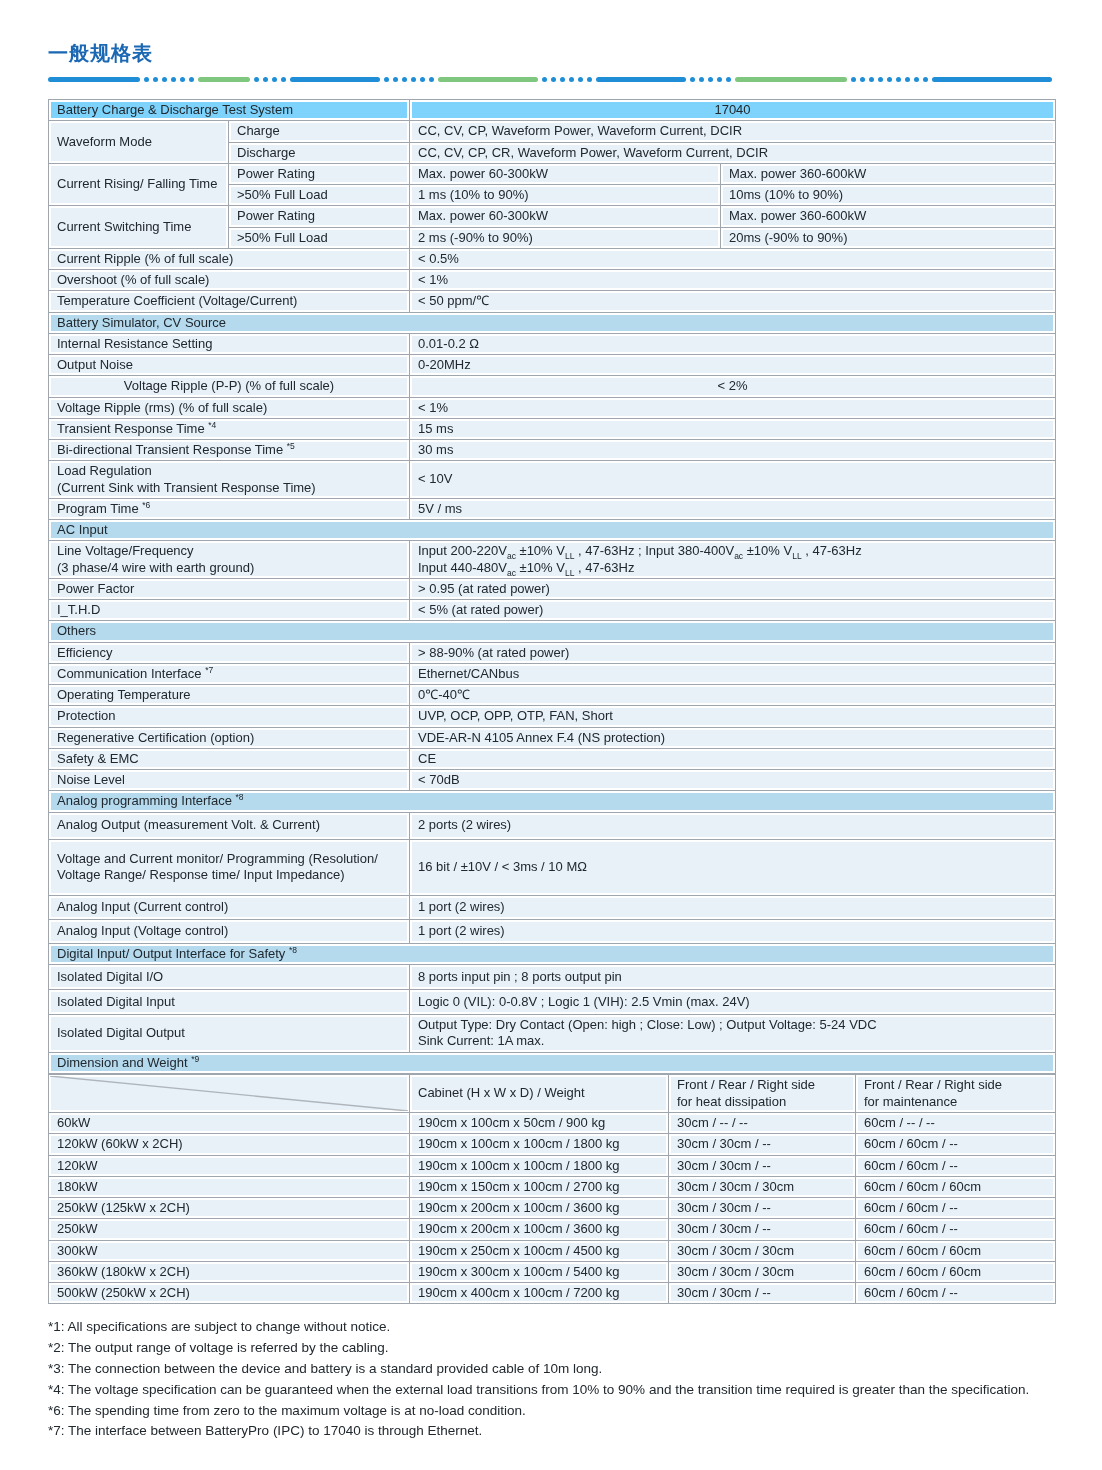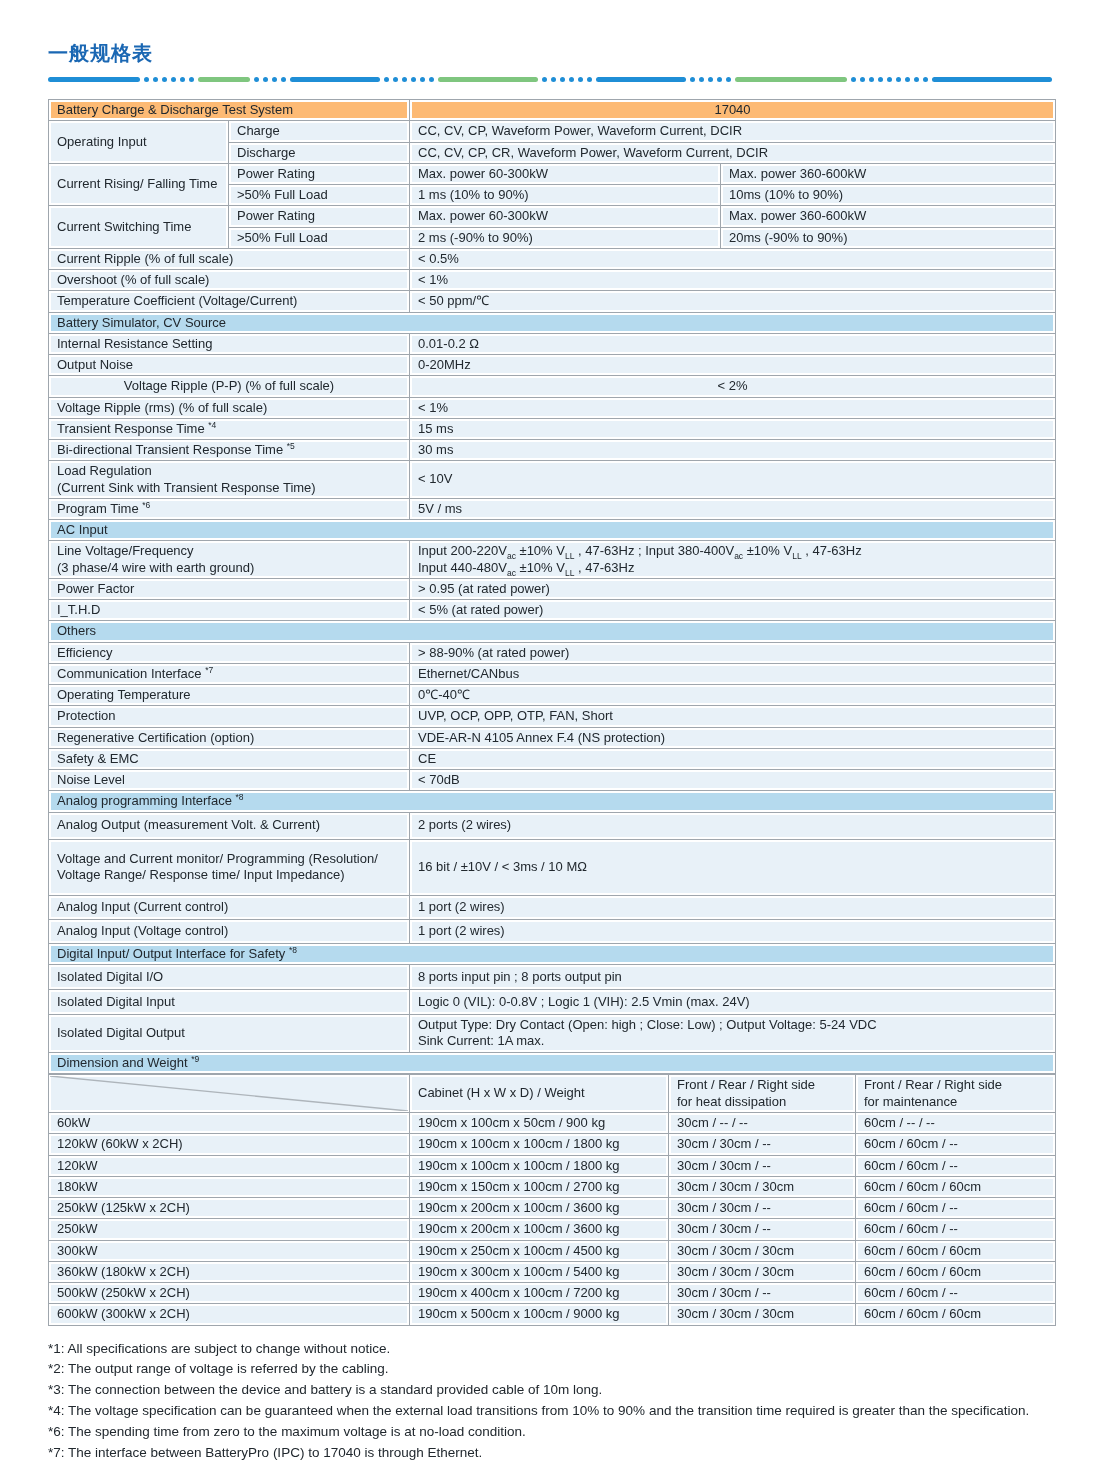--- a/index.html
+++ b/index.html
@@ -7,21 +7,21 @@
   .page{box-sizing:border-box;padding:40px 47px 0 48px;}
   .title{font-size:20px;font-weight:700;color:#1a67b3;letter-spacing:1px;margin:0 0 9px 0;}
   .divider{display:flex;align-items:center;gap:4px;width:1007px;height:6px;overflow:hidden;margin:0 0 17px 0;}
   .divider .dash{height:5px;border-radius:3px;flex:0 0 auto;}
   .divider .dot{width:5px;height:5px;border-radius:50%;flex:0 0 auto;}
   .c-b{background:#1f8ed6;} .c-g{background:#7fc67f;}
 
   table.spec{border-collapse:collapse;table-layout:fixed;width:1007px;font-size:13px;}
   table.spec td{border:1px solid #9fa6ad;box-shadow:inset 0 0 0 2px #ffffff;background:#e8f1f8;
     padding:2px 8px;vertical-align:middle;line-height:1.25;overflow:hidden;}
-  table.spec td.head{background:#fdba74;}
+  table.spec td.head{background:#7dd3fc;}
   table.spec td.section{background:#b5daee;}
   table.spec td.center{text-align:center;}
   table.spec sup{font-size:8.5px;line-height:0;}
   table.spec sub{font-size:8.5px;line-height:0;}
   td.diag{position:relative;}
   td.diag svg{position:absolute;top:1px;left:1px;width:calc(100% - 2px);height:calc(100% - 2px);}
 
   .footnotes{margin-top:14px;width:1007px;font-size:13.5px;}
   .footnote{padding-left:30px;text-indent:-30px;line-height:1.32;margin:3px 0;text-align:justify;}
 </style>
@@ -84,21 +84,21 @@
         <col style="width:181px">
         <col style="width:311px">
         <col style="width:335px">
     </colgroup>
     <tbody id="spec-body">
         <tr style="height: 18px;">
           <td colspan="2" class="head">Battery Charge &amp; Discharge Test System</td>
           <td colspan="2" class="head center">17040</td>
         </tr>
         <tr style="height: 18px;">
-          <td rowspan="2">Operating Input</td>
+          <td rowspan="2">Waveform Mode</td>
           <td>Charge</td>
           <td colspan="2">CC, CV, CP, Waveform Power, Waveform Current, DCIR</td>
         </tr>
         <tr style="height: 18px;">
           <td>Discharge</td>
           <td colspan="2">CC, CV, CP, CR, Waveform Power, Waveform Current, DCIR</td>
         </tr>
         <tr style="height: 18px;">
           <td rowspan="2">Current Rising/ Falling Time</td>
           <td>Power Rating</td>
@@ -319,26 +319,20 @@
           <td>190cm x 300cm x 100cm / 5400 kg</td>
           <td>30cm / 30cm / 30cm</td>
           <td>60cm / 60cm / 60cm</td>
         </tr>
         <tr style="height: 19px;">
           <td>500kW (250kW x 2CH)</td>
           <td>190cm x 400cm x 100cm / 7200 kg</td>
           <td>30cm / 30cm / --</td>
           <td>60cm / 60cm / --</td>
         </tr>
-        <tr style="height: 19px;">
-          <td>600kW (300kW x 2CH)</td>
-          <td>190cm x 500cm x 100cm / 9000 kg</td>
-          <td>30cm / 30cm / 30cm</td>
-          <td>60cm / 60cm / 60cm</td>
-        </tr>
       </tbody>
   </table>
 
   <div class="footnotes" id="footnotes">
       <div class="footnote">*1: All specifications are subject to change without notice.</div>
       <div class="footnote">*2: The output range of voltage is referred by the cabling.</div>
       <div class="footnote">*3: The connection between the device and battery is a standard provided cable of 10m long.</div>
       <div class="footnote">*4: The voltage specification can be guaranteed when the external load transitions from 10% to 90% and the transition time required is greater than the specification.</div>
       <div class="footnote">*6: The spending time from zero to the maximum voltage is at no-load condition.</div>
       <div class="footnote">*7: The interface between BatteryPro (IPC) to 17040 is through Ethernet.</div>

